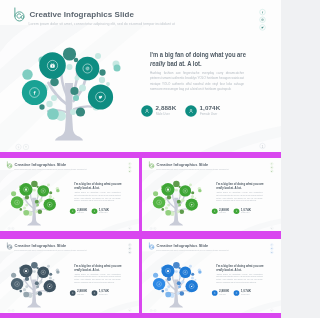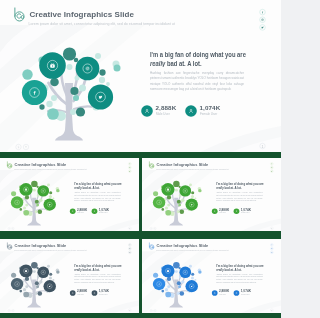--- a/index.html
+++ b/index.html
@@ -1,18 +1,18 @@
 <!DOCTYPE html>
 <html><head>
 <meta charset="utf-8">
 <title>Creative Infographics Slide</title>
 <style>
 html,body{margin:0;padding:0;}
 body{width:281px;height:318px;background:#f0f1f3;font-family:"Liberation Sans",sans-serif;overflow:hidden;}
-.page{position:relative;width:281px;height:318px;background:#14532d;}
+.page{position:relative;width:281px;height:318px;background:#d946ef;}
 .slide{position:absolute;background:#ffffff;overflow:hidden;box-shadow:0 0 0 0 rgba(0,0,0,0);}
 .sl-inner{position:absolute;left:0;top:0;transform-origin:0 0;width:562px;height:304px;overflow:hidden;background:#fdfdfd;}
 .lbl{position:absolute;white-space:nowrap;}
 </style>
 </head>
 <body>
 
 <div class="page" id="gallery">
     <div class="slide" style="left: 0px; top: 0px; width: 281px; height: 152px;">
       <div class="sl-inner" style="transform: scale(0.5, 0.5);">

